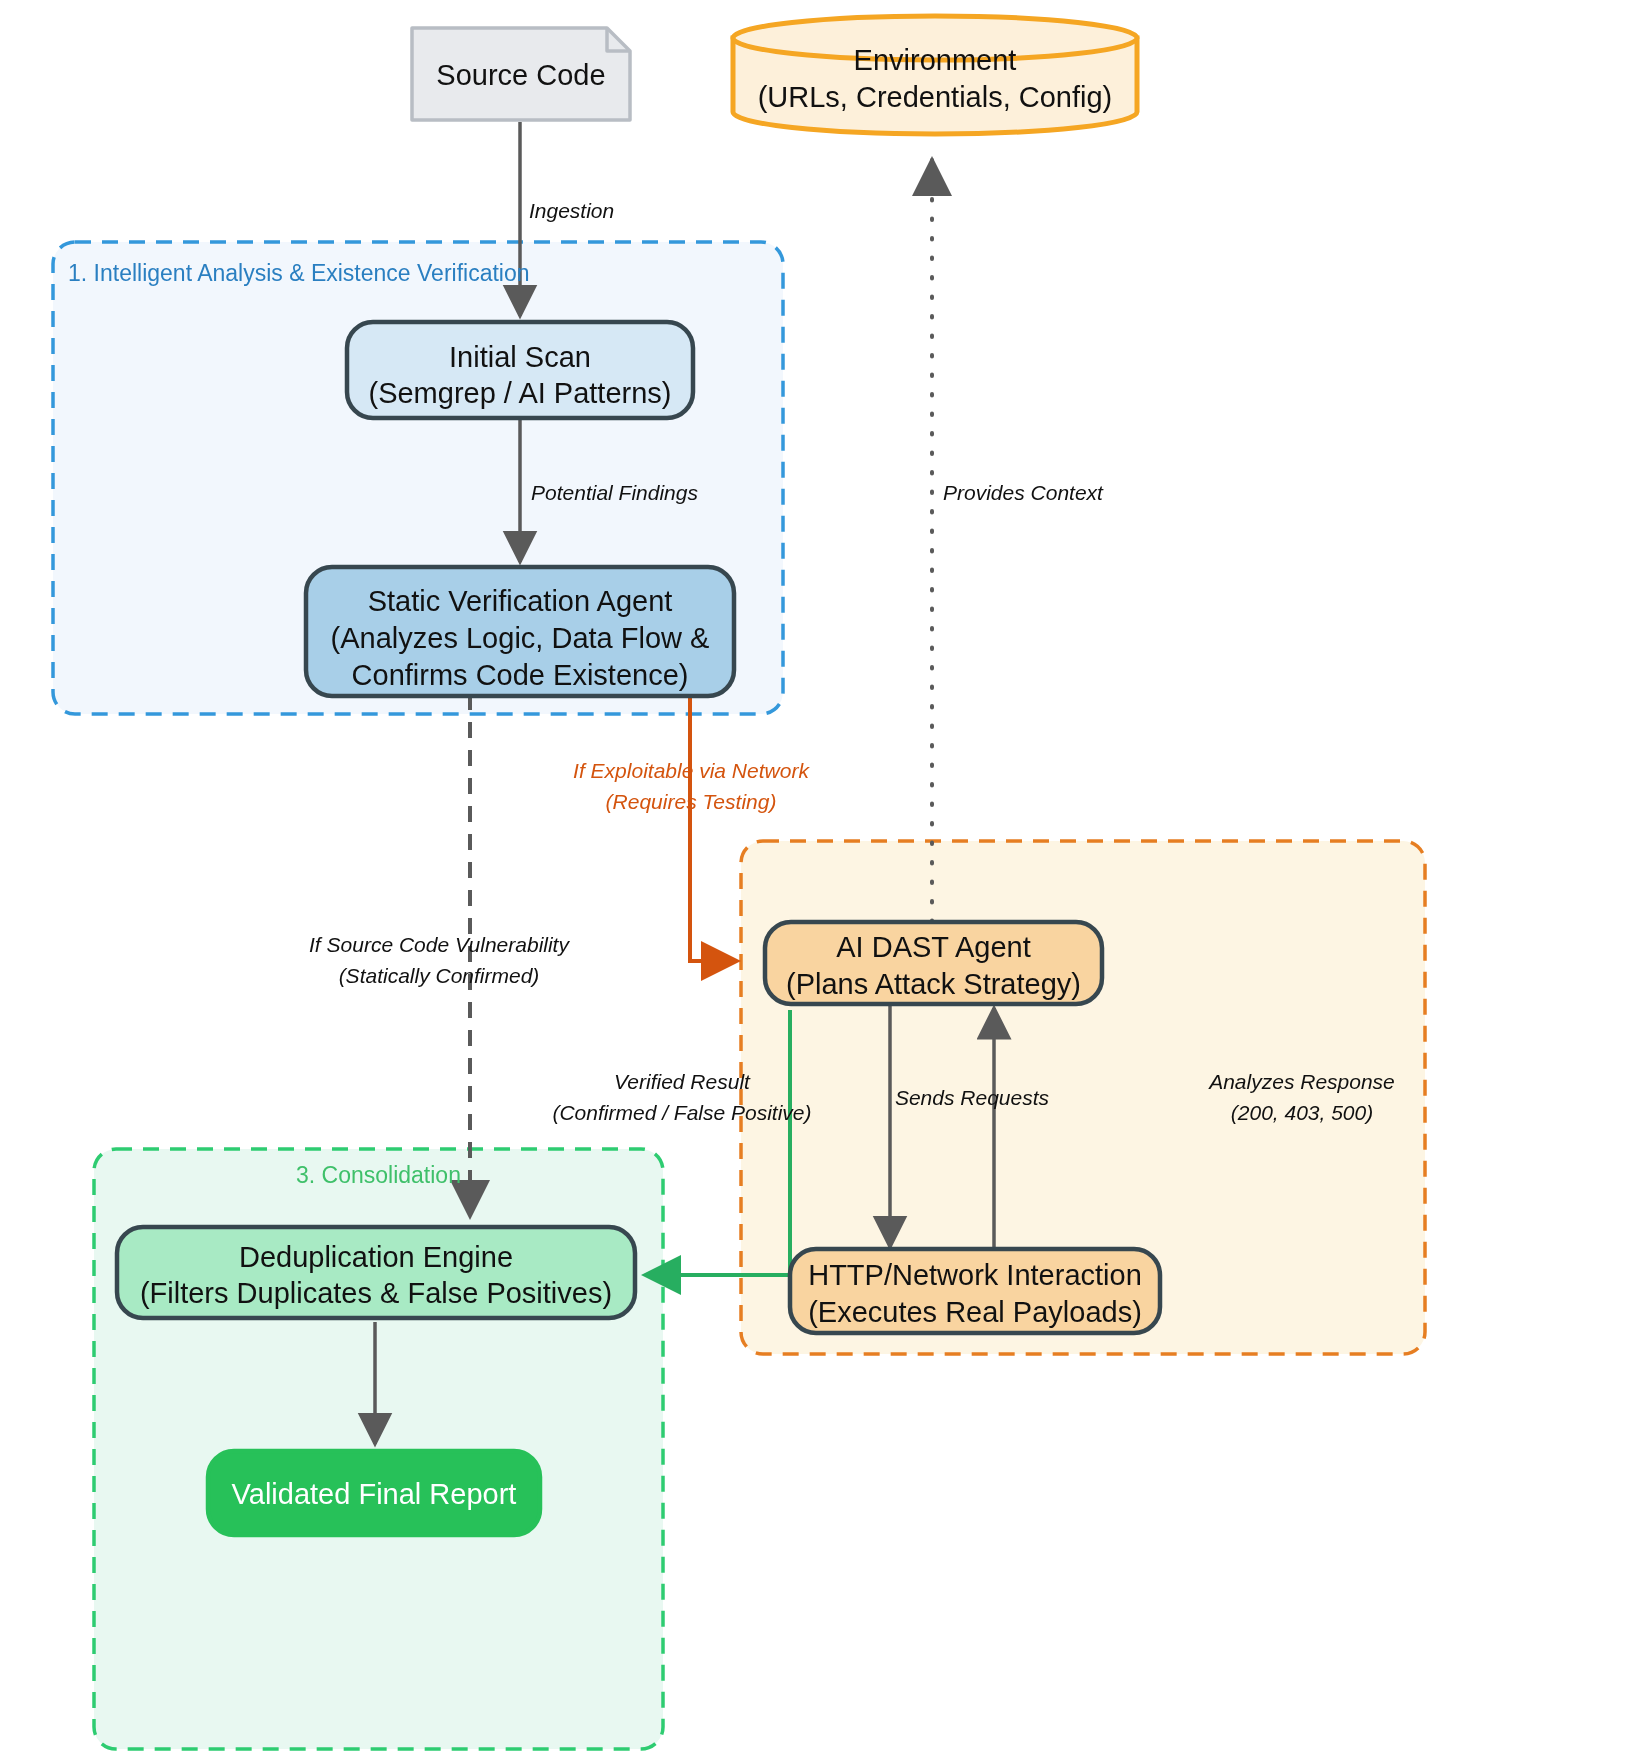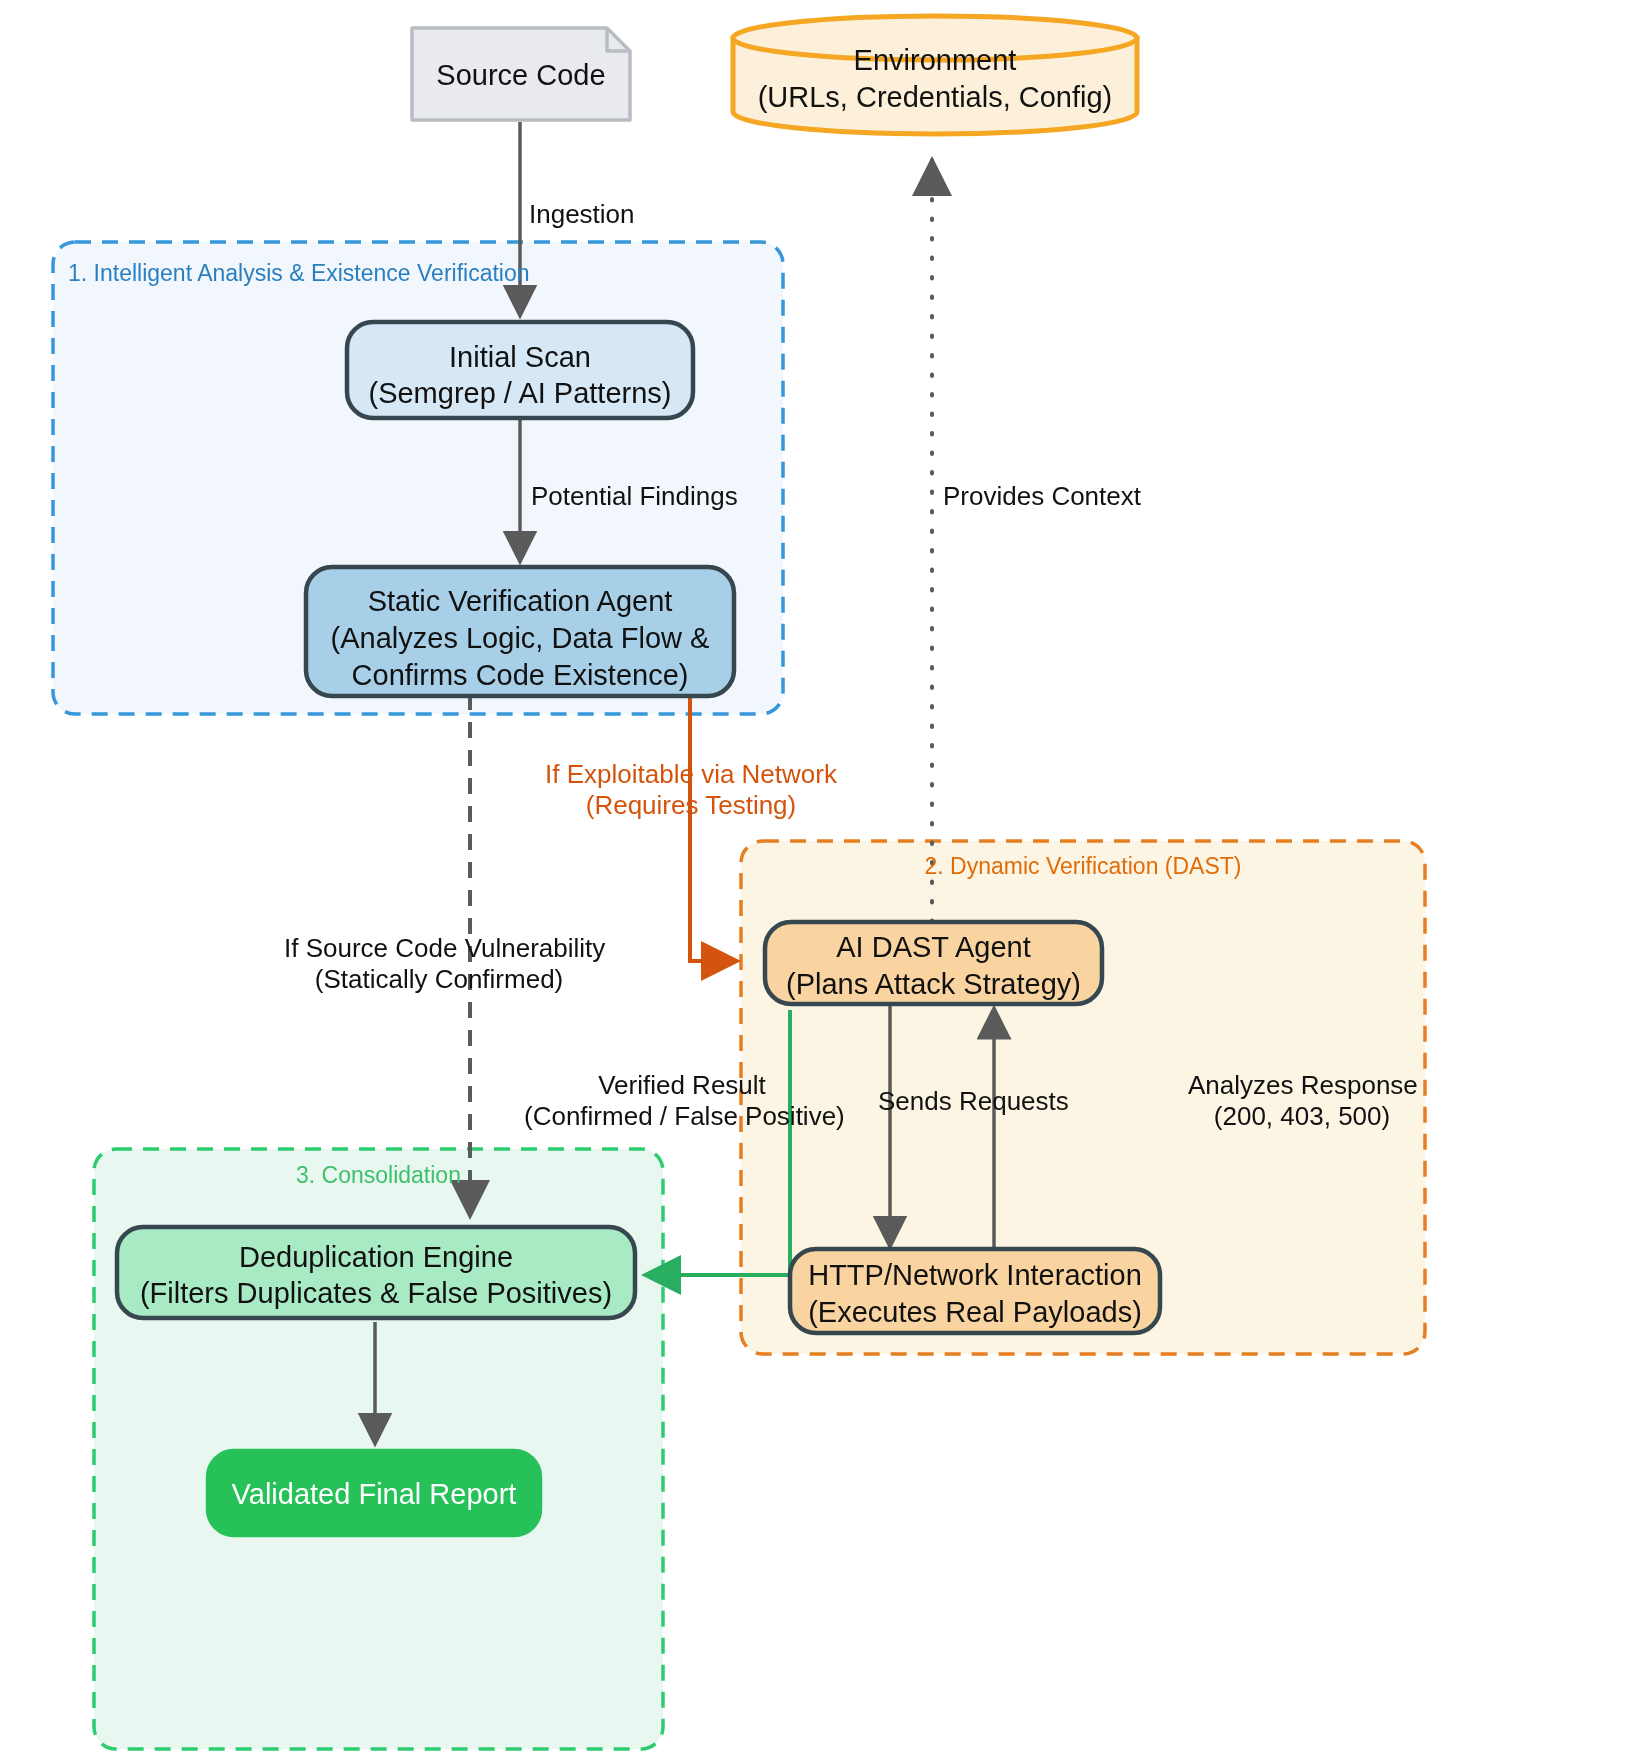--- a/index.html
+++ b/index.html
@@ -35,22 +35,23 @@
     line-height: 1.28;
     white-space: pre;
     color: #111111;
   }
   .node-label {
     font-size: 29px;
     color: #111111;
   }
   .node-label.white { color: #ffffff; }
   .edge-label {
-    font-size: 26px;
+    font-size: 21px;
     color: #111111;
+    font-style: italic;
   }
   .edge-label.orange { color: #d4540e; }
   .sub-title {
     font-size: 23px;
     font-weight: normal;
   }
   .sub-title.blue { color: #2a7fc1; }
   .sub-title.orange { color: #e06c0a; }
   .sub-title.green { color: #3fc06a; }
 </style>
@@ -129,21 +130,20 @@
 
   <div class="txt sub-title blue" style="left:68px; top:259px; width:700px; text-align:left;">1. Intelligent Analysis &amp; Existence Verification</div>
 
   <div class="txt node-label" style="left:347px; top:375px; width:346px;">(Semgrep / AI Patterns)</div>
   <div class="txt node-label" style="left:347px; top:339px; width:346px;">Initial Scan</div>
 
   <div class="txt node-label" style="left:306px; top:583px; width:428px;">Static Verification Agent</div>
   <div class="txt node-label" style="left:306px; top:620px; width:428px;">(Analyzes Logic, Data Flow &amp;</div>
   <div class="txt node-label" style="left:306px; top:657px; width:428px;">Confirms Code Existence)</div>
 
-  <div class="txt sub-title orange" style="left:741px; top:852px; width:684px;">2. Dynamic Verification (DAST)</div>
 
   <div class="txt node-label" style="left:765px; top:929px; width:337px;">AI DAST Agent</div>
   <div class="txt node-label" style="left:765px; top:966px; width:337px;">(Plans Attack Strategy)</div>
 
   <div class="txt node-label" style="left:790px; top:1257px; width:370px;">HTTP/Network Interaction</div>
   <div class="txt node-label" style="left:790px; top:1294px; width:370px;">(Executes Real Payloads)</div>
 
   <div class="txt sub-title green" style="left:94px; top:1161px; width:569px;">3. Consolidation</div>
 
   <div class="txt node-label" style="left:117px; top:1239px; width:518px;">Deduplication Engine</div>

